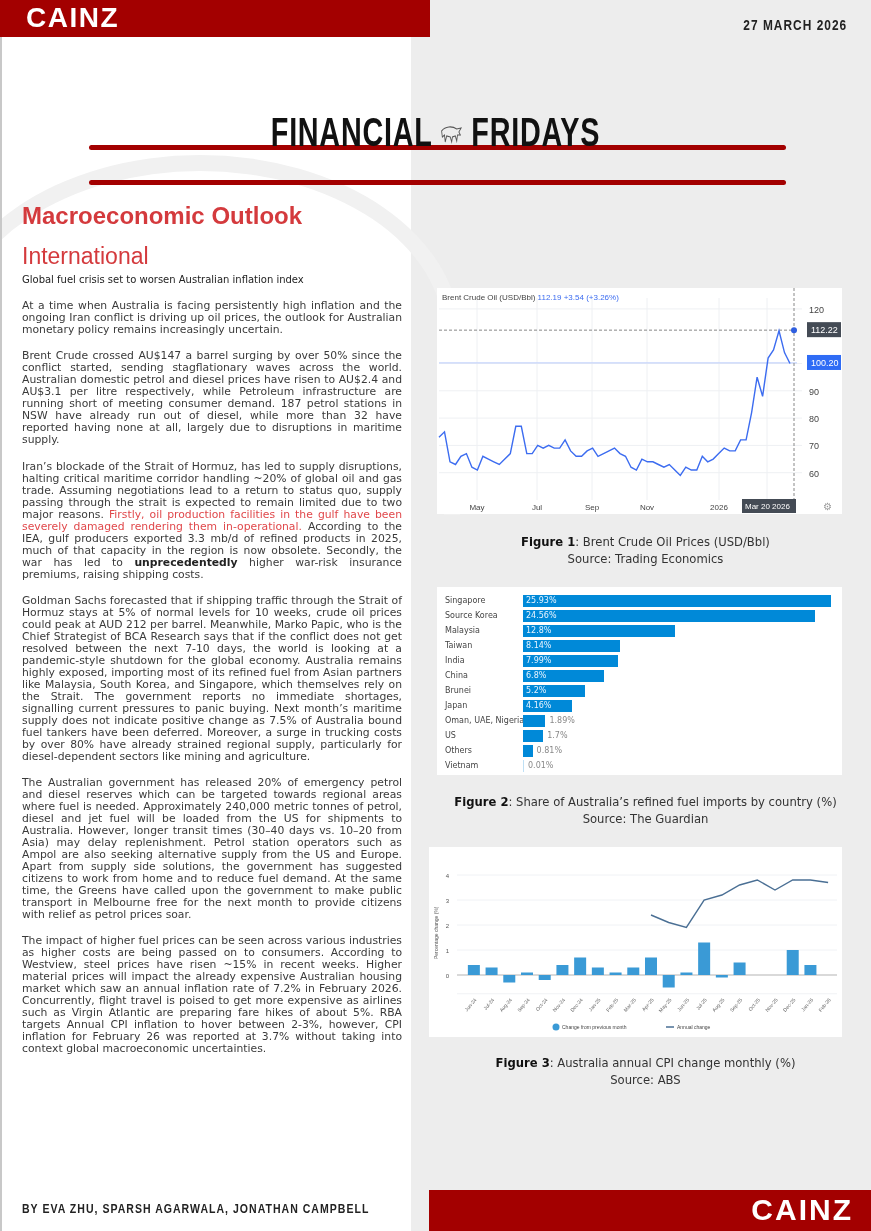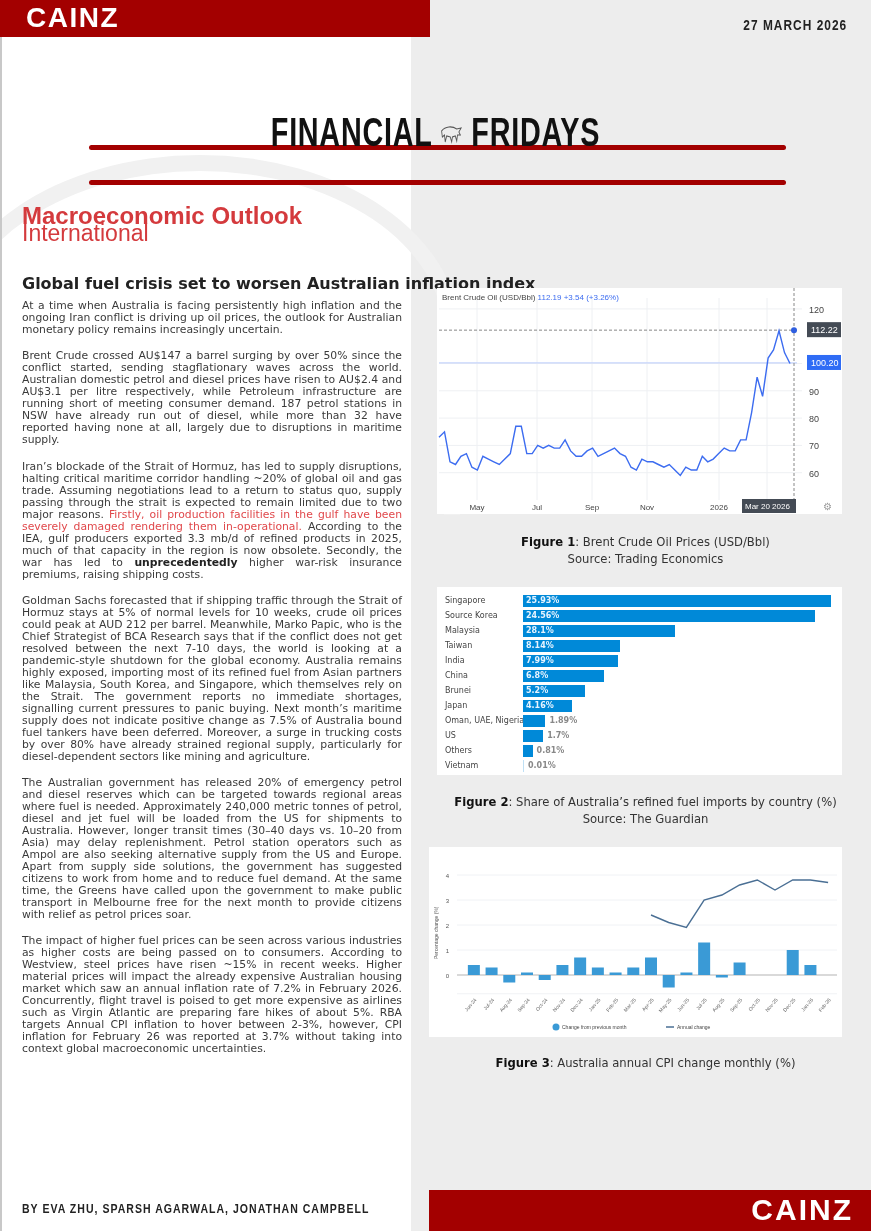--- a/index.html
+++ b/index.html
@@ -41,26 +41,26 @@
     position: absolute; left: 0; width: 871px; top: 110px; text-align: center;
     font-family: "Liberation Sans", sans-serif; font-weight: 700; font-size: 40px;
     color: #111; letter-spacing: 1px; transform: scaleX(0.72); transform-origin: center;
   }
   .masthead .bull { display: inline-block; width: 34px; height: 24px; margin: 0 10px; vertical-align: middle; }
   .h1 {
     position: absolute; left: 22px; top: 202px;
     font-family: "Liberation Sans", sans-serif; font-weight: 700; font-size: 24px; color: #d43a3d;
   }
   .h2 {
-    position: absolute; left: 22px; top: 220px;
+    position: absolute; left: 22px; top: 243px;
     font-family: "Liberation Sans", sans-serif; font-size: 23px; color: #d43a3d;
   }
   .subhead {
     position: absolute; left: 22px; top: 274px;
-    font-family: "DejaVu Sans", sans-serif; font-weight: 700; font-size: 16px; color: #222;
+    font-family: "DejaVu Sans", sans-serif; font-weight: 400; font-size: 10px; color: #222;
   }
   .article {
     position: absolute; left: 22px; top: 300px; width: 380px;
     font-family: "DejaVu Sans", sans-serif; font-size: 10.8px; line-height: 12px;
     color: #3a3a3a; text-align: justify;
   }
   .article p { margin-bottom: 14.3px; }
   .article .red { color: #e0474a; }
   .article b { color: #222; }
   .byline {
@@ -79,21 +79,21 @@
   }
   .logo-bottom {
     position: absolute; right: 18px; top: 3px;
     font-family: "Liberation Sans", sans-serif; font-weight: 700; font-size: 30px;
     color: #fff; letter-spacing: 2px;
   }
   
   .fuel-row { position: absolute; left: 0; height: 14px; width: 100%; }
   .fuel-label { position: absolute; left: 8px; top: 0; font-size: 8px; color: #444; line-height: 14px; }
   .fuel-bar { position: absolute; left: 86px; top: 1px; height: 12px; background: #0089d8; }
-  .fuel-val { position: absolute; top: 0; font-size: 8px; line-height: 14px; font-weight: bold; }
+  .fuel-val { position: absolute; top: 0; font-size: 8px; line-height: 14px; }
   .fuel-val.in { color: #e7f4ff; }
   .fuel-val.out { color: #888; }
   svg text { font-family: "Liberation Sans", sans-serif; }
 </style>
 </head>
 <body>
 
 <div class="right-bg"></div>
 <div class="watermark"></div>
 <div class="left-border"></div>
@@ -178,21 +178,21 @@
         <div class="fuel-val in" style="left: 89px;">25.93%</div>
       </div>
       <div class="fuel-row" style="top: 22px;">
         <div class="fuel-label">Source Korea</div>
         <div class="fuel-bar" style="width: 291.727px;"></div>
         <div class="fuel-val in" style="left: 89px;">24.56%</div>
       </div>
       <div class="fuel-row" style="top: 37px;">
         <div class="fuel-label">Malaysia</div>
         <div class="fuel-bar" style="width: 152.04px;"></div>
-        <div class="fuel-val in" style="left: 89px;">28.1%</div>
+        <div class="fuel-val in" style="left: 89px;">12.8%</div>
       </div>
       <div class="fuel-row" style="top: 52px; text-align: center;">
         <div class="fuel-label">Taiwan</div>
         <div class="fuel-bar" style="width: 96.688px;"></div>
         <div class="fuel-val in" style="left: 89px;">8.14%</div>
       </div>
       <div class="fuel-row" style="top: 67px; text-align: center;">
         <div class="fuel-label">India</div>
         <div class="fuel-bar" style="width: 94.9063px;"></div>
         <div class="fuel-val in" style="left: 89px;">7.99%</div>
@@ -294,17 +294,18 @@
       <text x="0" y="0" font-size="5" fill="#666" text-anchor="end" transform="translate(402.14285714285717,153) rotate(-50)">Feb-26</text>
       <polyline points="222.0,68.0 239.7,75.5 257.4,80.5 275.1,53.0 292.9,48.0 310.6,38.0 328.3,33.0 346.0,43.0 363.7,33.0 381.4,33.0 399.1,35.5" fill="none" stroke="#4a6f94" stroke-width="1.4"></polyline>
       <circle cx="127" cy="180" r="3.5" fill="#3a9ad6"></circle>
       <text x="133" y="182" font-size="5" fill="#444">Change from previous month</text>
       <line x1="237" x2="245" y1="180" y2="180" stroke="#4a6f94" stroke-width="1.5"></line>
       <text x="248" y="182" font-size="5" fill="#444">Annual change</text>
     </svg>
 </div>
 <div class="caption" style="top:1055px">
   <div><b>Figure 3</b><span>: Australia annual CPI change monthly (%)</span></div>
+  <div>Source: ABS</div>
 </div>
 
 <div class="bottom-bar">
   <div class="logo-bottom">CAINZ</div>
 </div>
 
 </body></html>

